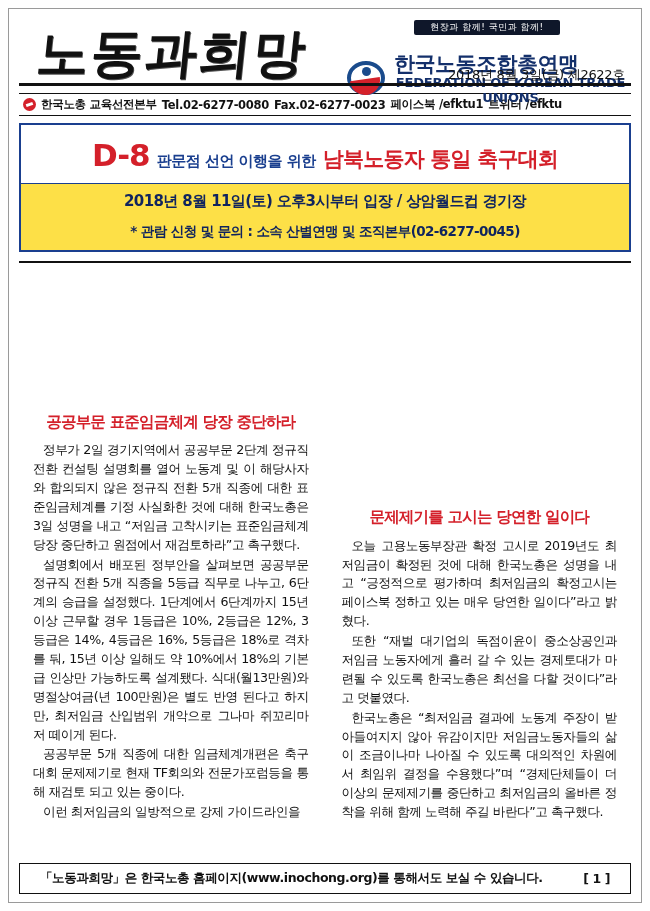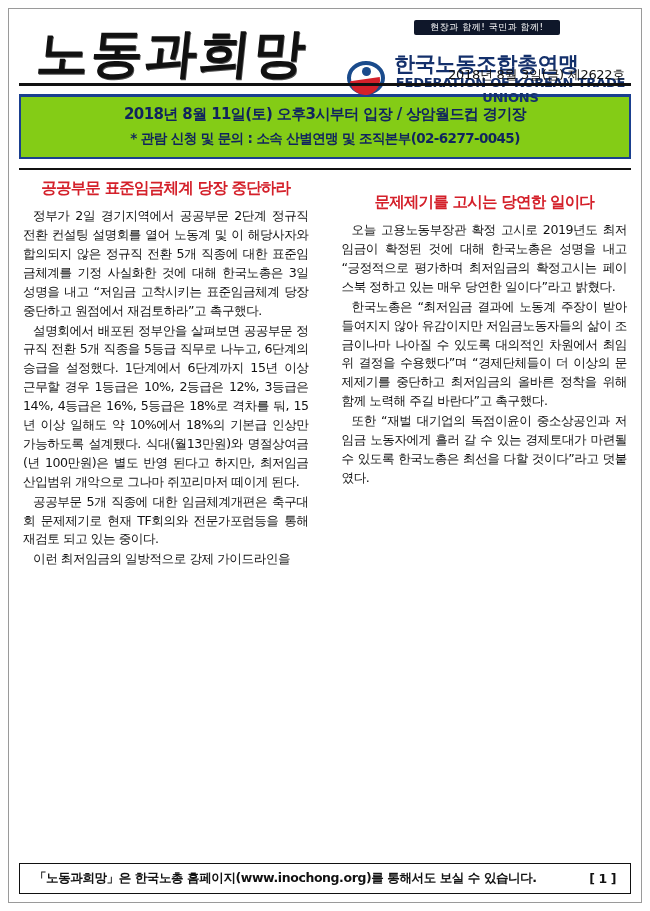--- a/index.html
+++ b/index.html
@@ -188,51 +188,52 @@
     color: #1a3f8f;
     letter-spacing: -0.5px;
   }
   .banner-main {
     font-size: 21px;
     font-weight: bold;
     color: #d4202a;
     letter-spacing: -0.8px;
   }
   .banner-bottom {
-    background: #84cc16;
+    background: #fde047;
     border-top: 1px solid #1a3f8f;
     padding: 8px 6px 9px 6px;
     text-align: center;
   }
   .banner-when {
     font-size: 15px;
     font-weight: bold;
     color: #10245e;
     letter-spacing: -0.6px;
   }
   .banner-note {
-    margin-top: 6px;
+    margin-top: 12px;
     font-size: 13.5px;
     font-weight: bold;
     color: #10245e;
     letter-spacing: -0.6px;
   }
 
   
   .body-rule {
     margin: 9px 10px 0 10px;
     border-top: 2px solid #111;
   }
   .columns {
     display: flex;
-    margin: 0 14px;
+    margin: 0 24px;
     padding-top: 7px;
     gap: 16px;
     height: 560px;
     box-sizing: border-box;
+    align-items: flex-end;
   }
   .col {
     width: 296px;
     font-size: 12.6px;
     line-height: 1.5;
     color: #111;
     letter-spacing: -0.45px;
     text-align: justify;
   }
   .col-divider {
@@ -255,21 +256,21 @@
     text-indent: 10px;
   }
 
   
   .footer {
     position: absolute;
     left: 10px;
     right: 10px;
     bottom: 8px;
     border: 1px solid #111;
-    padding: 6px 14px;
+    padding: 6px 20px;
     display: flex;
     align-items: center;
     justify-content: space-between;
     font-size: 12.5px;
     font-weight: bold;
     letter-spacing: -0.4px;
     color: #111;
     box-sizing: border-box;
   }
   .footer-page { font-weight: bold; }
@@ -295,22 +296,35 @@
             <div class="fktu-kr">한국노동조합총연맹</div>
             <div class="fktu-en">FEDERATION OF KOREAN TRADE UNIONS</div>
           </div>
         </div>
       </div>
 
       <div class="issue-line">2018년 8월 3일(금) 제2622호</div>
       <div class="masthead-rule"></div>
     </div>
 
+    <div class="contactbar">
+      <span class="cb-mark"></span>
+      <span class="cb-seg">한국노총 교육선전본부</span>
+      <span class="cb-seg">Tel.02-6277-0080</span>
+      <span class="cb-seg">Fax.02-6277-0023</span>
+      <span class="cb-seg">페이스북 /efktu1</span>
+      <span class="cb-seg">트위터 /efktu</span>
+    </div>
 
     <div class="banner">
+      <div class="banner-top">
+        <span class="d8">D-8</span>
+        <span class="banner-sub">판문점 선언 이행을 위한</span>
+        <span class="banner-main">남북노동자 통일 축구대회</span>
+      </div>
       <div class="banner-bottom">
         <div class="banner-when">2018년 8월 11일(토) 오후3시부터 입장 / 상암월드컵 경기장</div>
         <div class="banner-note">* 관람 신청 및 문의 : 소속 산별연맹 및 조직본부(02-6277-0045)</div>
       </div>
     </div>
 
     <div class="body-rule"></div>
 
     <div class="columns">
       <div class="col">
@@ -319,22 +333,22 @@
         <p class="para">설명회에서 배포된 정부안을 살펴보면 공공부문 정규직 전환 5개 직종을 5등급 직무로 나누고, 6단계의 승급을 설정했다. 1단계에서 6단계까지 15년 이상 근무할 경우 1등급은 10%, 2등급은 12%, 3등급은 14%, 4등급은 16%, 5등급은 18%로 격차를 둬, 15년 이상 일해도 약 10%에서 18%의 기본급 인상만 가능하도록 설계됐다. 식대(월13만원)와 명절상여금(년 100만원)은 별도 반영 된다고 하지만, 최저임금 산입범위 개악으로 그나마 쥐꼬리마저 떼이게 된다.</p>
         <p class="para">공공부문 5개 직종에 대한 임금체계개편은 축구대회 문제제기로 현재 TF회의와 전문가포럼등을 통해 재검토 되고 있는 중이다.</p>
         <p class="para">이런 최저임금의 일방적으로 강제 가이드라인을</p>
       </div>
 
       <div class="col-divider"></div>
 
       <div class="col">
         <div class="headline second">문제제기를 고시는 당연한 일이다</div>
         <p class="para">오늘 고용노동부장관 확정 고시로 2019년도 최저임금이 확정된 것에 대해 한국노총은 성명을 내고 “긍정적으로 평가하며 최저임금의 확정고시는 페이스북 정하고 있는 매우 당연한 일이다”라고 밝혔다.</p>
+        <p class="para">또한 “재벌 대기업의 독점이윤이 중소상공인과 저임금 노동자에게 흘러 갈 수 있는 경제토대가 마련될 수 있도록 한국노총은 최선을 다할 것이다”라고 덧붙였다.</p>
         <p class="para">한국노총은 “최저임금 결과에 노동계 주장이 받아들여지지 않아 유감이지만 저임금노동자들의 삶이 조금이나마 나아질 수 있도록 대의적인 차원에서 최임위 결정을 수용했다”며 “경제단체들이 더 이상의 문제제기를 중단하고 최저임금의 올바른 정착을 위해 함께 노력해 주길 바란다”고 촉구했다.</p>
-        <p class="para">또한 “재벌 대기업의 독점이윤이 중소상공인과 저임금 노동자에게 흘러 갈 수 있는 경제토대가 마련될 수 있도록 한국노총은 최선을 다할 것이다”라고 덧붙였다.</p>
       </div>
     </div>
 
     <div class="footer">
       <span>「노동과희망」은 한국노총 홈페이지(www.inochong.org)를 통해서도 보실 수 있습니다.</span>
       <span class="footer-page">[ 1 ]</span>
     </div>
 
   </div>
 </div>

